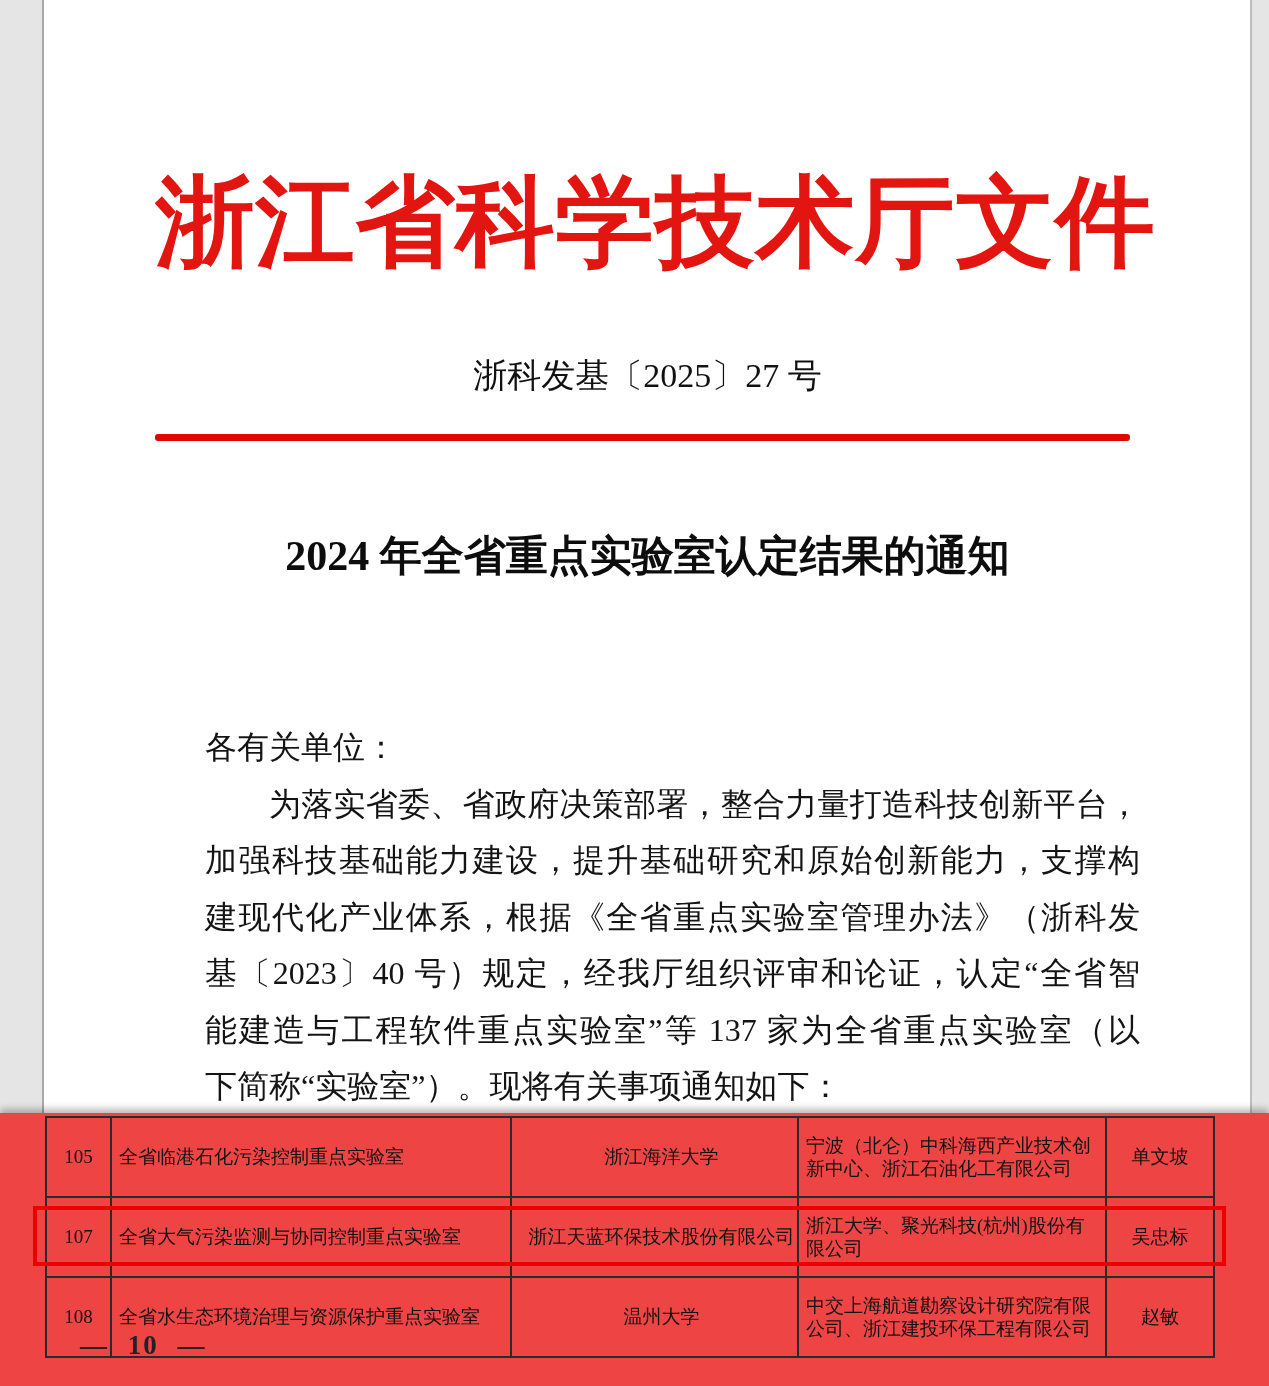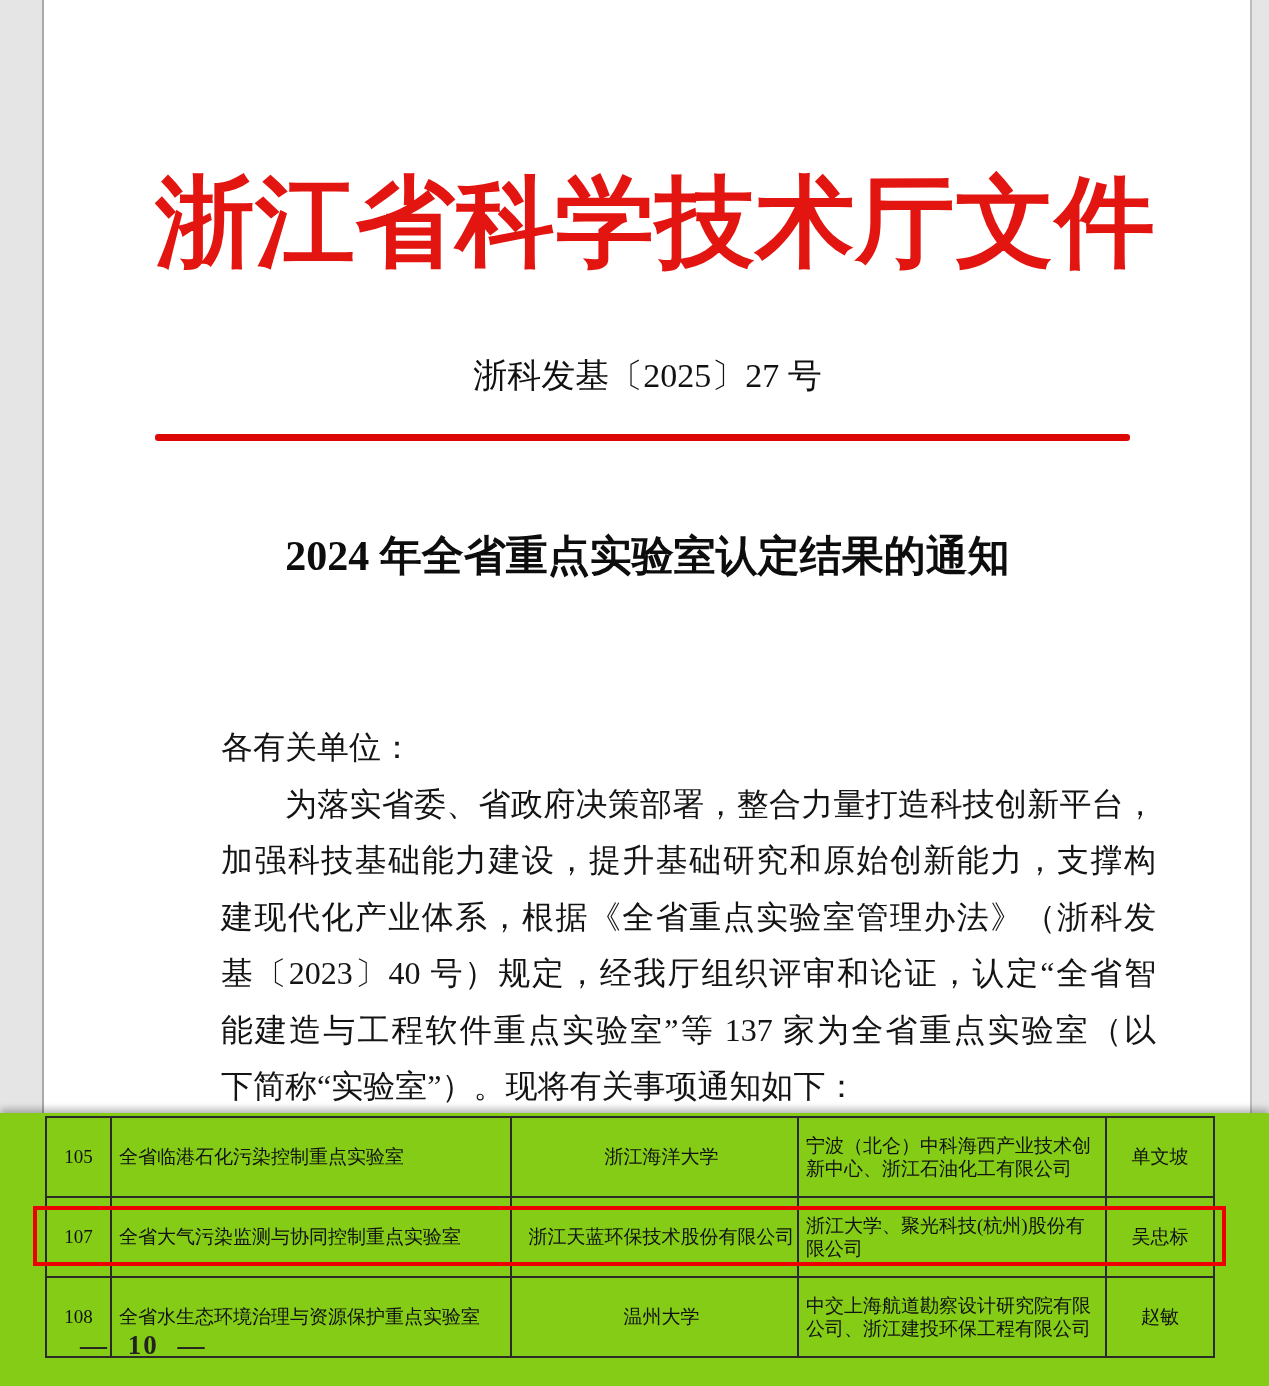--- a/index.html
+++ b/index.html
@@ -31,30 +31,30 @@
     position:absolute; top:434px; left:110px; width:975px; height:7px;
     background:#dd0806; border-radius:3px;
   }
   .notice-title {
     position:absolute; top:522px; left:0; width:100%;
     text-align:center; font-weight:bold; color:#0d0d0d;
     font-size:42px; line-height:68px;
   }
   .body-block {
     position:absolute; top:719px; left:160px; width:935px;
-    font-size:32px; line-height:56.5px; color:#141414;margin-left:16px;
+    font-size:32px; line-height:56.5px; color:#141414;
   }
   .body-line { text-align:justify; text-align-last:justify; }
   .body-line.first-line { text-indent:64px; }
   .body-line.last-line { text-align:left; text-align-last:left; }
 
   
   .table-section {
     position:absolute; left:0; top:1113px; width:1269px; height:273px;
-    background:#84cc16; box-shadow:0 -4px 7px rgba(0,0,0,0.28);
+    background:#ef4444; box-shadow:0 -4px 7px rgba(0,0,0,0.28);
   }
   table.results {
     position:absolute; left:45px; top:3px; width:1168px;
     border-collapse:collapse; table-layout:fixed;
   }
   table.results td {
     border:2px solid #2a2a2a; color:#111;
     font-size:19px; vertical-align:middle; overflow:hidden;
   }
   td.c-no   { width:65px;  text-align:center; font-size:20px; }

